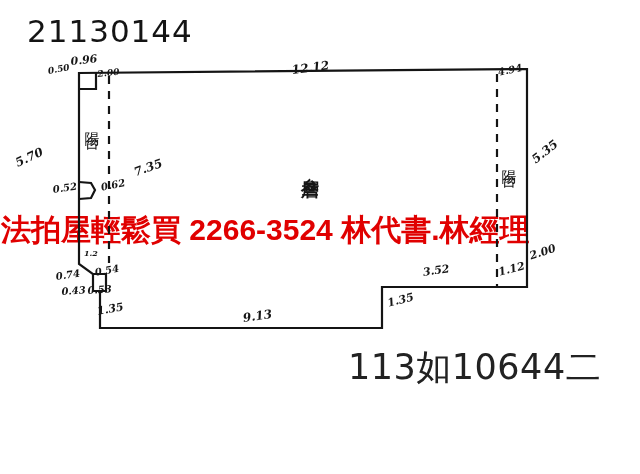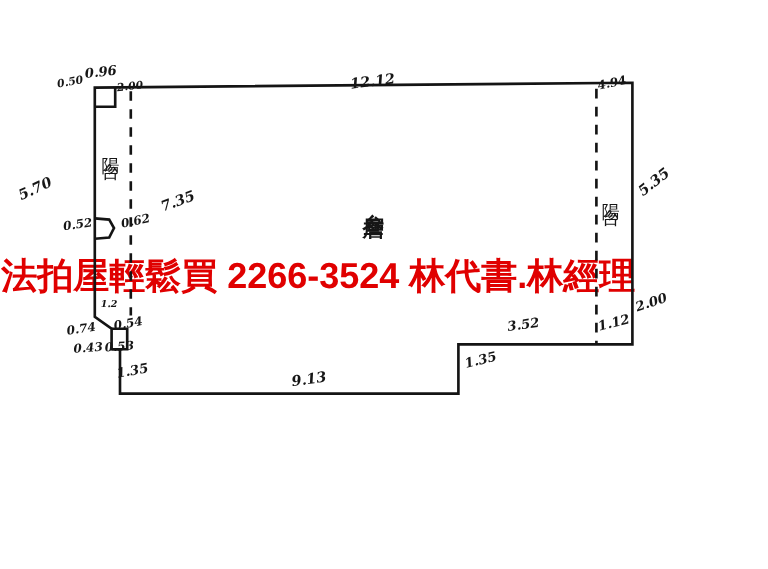--- a/index.html
+++ b/index.html
@@ -18,20 +18,21 @@
   .vlabel{position:absolute;writing-mode:vertical-rl;text-orientation:upright;
           font-family:"DejaVu Serif",serif;color:#161616;z-index:4;letter-spacing:3px;}
   .vlabel.balcony{font-size:15px;}
   .vlabel.room{font-size:18px;font-weight:bold;letter-spacing:4px;}
 </style>
 </head>
 <body>
 
 <div id="stage">
 
+  <div class="doc-number">21130144</div>
 
   <div class="ad-banner" style="color: rgb(224, 0, 0);">法拍屋輕鬆買  2266-3524  林代書.林經理</div>
 
   <svg id="plan-svg" width="640" height="474" viewBox="0 0 640 474">
     <g stroke="#141414" stroke-width="2.2" fill="none" stroke-linejoin="miter">
       <path d="M 79,264 L 79,73 L 527,69 L 527,287 L 382,287 L 382,328 L 100,328 L 100,291 L 93,291 L 93,274 Z"></path>
       <path d="M 96,73 L 96,89 L 79,89"></path>
       <path d="M 79,182 L 91,183 L 95,190 L 91,198 L 79,199"></path>
       <path d="M 93,274 L 106,274 L 106,291 L 93,291"></path>
       <path stroke-dasharray="8,7" d="M 109,76 L 109,263"></path>
@@ -62,14 +63,15 @@
       <div class="dim" style="left: 61px; top: 286px; font-size: 10px; transform: rotate(-4deg);">0.43</div>
       <div class="dim" style="left: 87px; top: 285px; font-size: 10px; transform: rotate(-4deg);">0.53</div>
       <div class="dim" style="left: 96px; top: 305px; font-size: 11px; transform: rotate(-10deg);">1.35</div>
       <div class="dim" style="left: 242px; top: 311px; font-size: 12px; transform: rotate(-8deg);">9.13</div>
       <div class="dim" style="left: 386px; top: 297px; font-size: 11px; transform: rotate(-14deg);">1.35</div>
       <div class="dim" style="left: 422px; top: 266px; font-size: 11px; transform: rotate(-8deg);">3.52</div>
       <div class="dim" style="left: 497px; top: 266px; font-size: 11px; transform: rotate(-14deg);">1.12</div>
       <div class="dim" style="left: 528px; top: 250px; font-size: 11px; transform: rotate(-18deg);">2.00</div>
     </div>
 
+  <div class="case-number">113如10644二</div>
 
 </div>
 
 </body></html>

